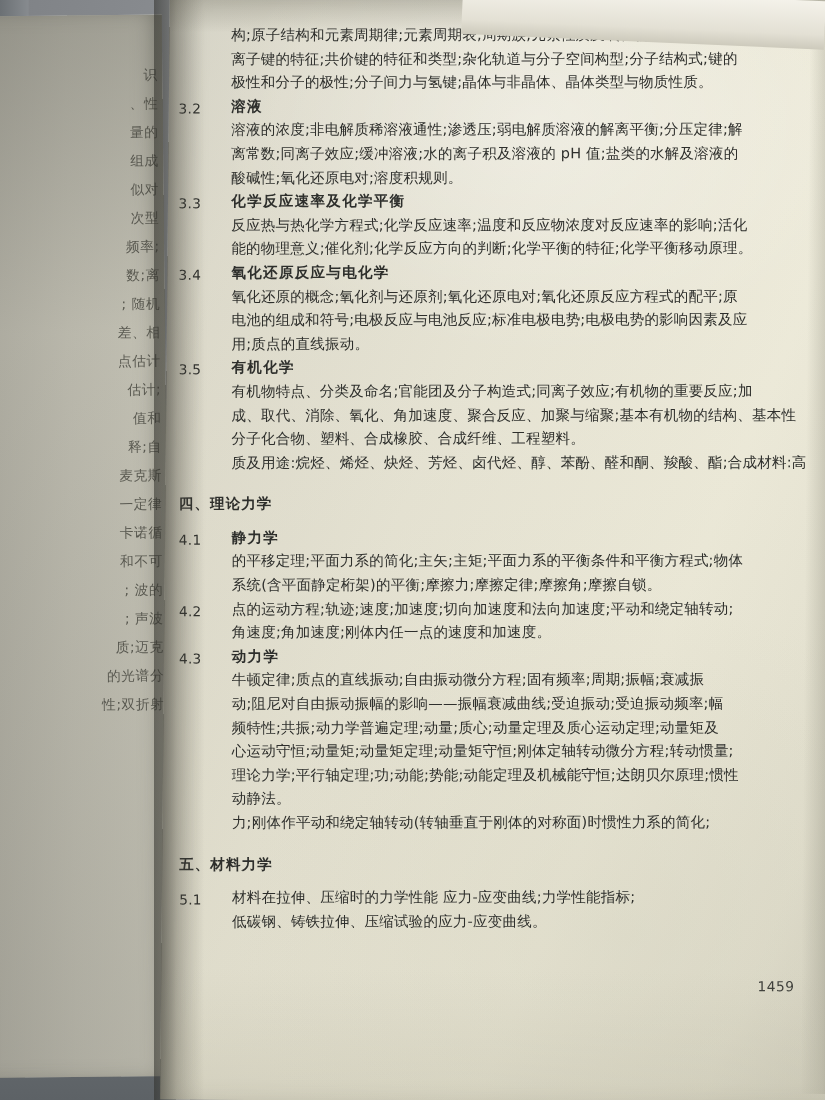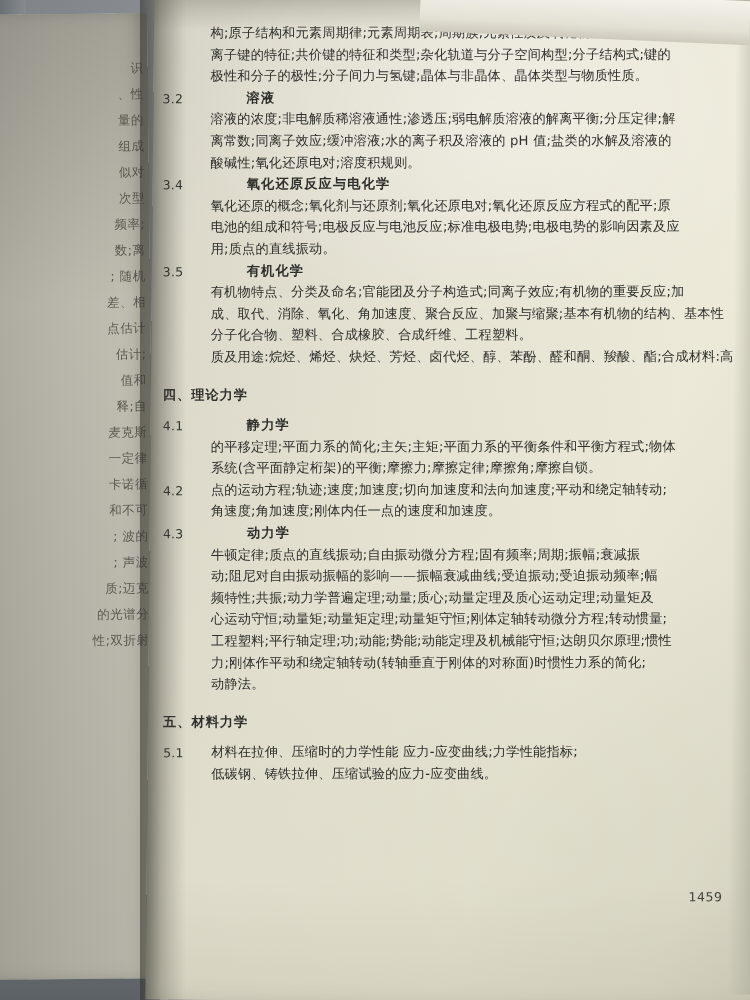--- a/index.html
+++ b/index.html
@@ -132,21 +132,20 @@
   }
   .heading {
     font-weight: bold;
     letter-spacing: 1px;
     margin-top: 16px;
     margin-bottom: 4px;
   }
   .section-title {
     font-weight: bold;
     letter-spacing: 1.2px;
-    margin-left: 36px;
   }
   .para {
     letter-spacing: 0.2px;
   }
   .spacer-sm { height: 5px; }
   .pagenum {
     position: absolute;
     right: 36px;
     top: 895px;
     font-size: 12.5px;
@@ -226,20 +225,28 @@
       <div class="row">
         <div class="num">3.2</div>
         <div class="body">
           <div class="section-title">溶液</div>
           <div class="para">溶液的浓度;非电解质稀溶液通性;渗透压;弱电解质溶液的解离平衡;分压定律;解</div>
           <div class="para">离常数;同离子效应;缓冲溶液;水的离子积及溶液的 pH 值;盐类的水解及溶液的</div>
           <div class="para">酸碱性;氧化还原电对;溶度积规则。</div>
         </div>
       </div>
 
+      <div class="row">
+        <div class="num">3.3</div>
+        <div class="body">
+          <div class="section-title">化学反应速率及化学平衡</div>
+          <div class="para">反应热与热化学方程式;化学反应速率;温度和反应物浓度对反应速率的影响;活化</div>
+          <div class="para">能的物理意义;催化剂;化学反应方向的判断;化学平衡的特征;化学平衡移动原理。</div>
+        </div>
+      </div>
 
       <div class="row">
         <div class="num">3.4</div>
         <div class="body">
           <div class="section-title">氧化还原反应与电化学</div>
           <div class="para">氧化还原的概念;氧化剂与还原剂;氧化还原电对;氧化还原反应方程式的配平;原</div>
           <div class="para">电池的组成和符号;电极反应与电池反应;标准电极电势;电极电势的影响因素及应</div>
           <div class="para">用;质点的直线振动。</div>
         </div>
       </div>
@@ -276,23 +283,23 @@
       </div>
 
       <div class="row">
         <div class="num">4.3</div>
         <div class="body">
           <div class="section-title">动力学</div>
           <div class="para">牛顿定律;质点的直线振动;自由振动微分方程;固有频率;周期;振幅;衰减振</div>
           <div class="para">动;阻尼对自由振动振幅的影响——振幅衰减曲线;受迫振动;受迫振动频率;幅</div>
           <div class="para">频特性;共振;动力学普遍定理;动量;质心;动量定理及质心运动定理;动量矩及</div>
           <div class="para">心运动守恒;动量矩;动量矩定理;动量矩守恒;刚体定轴转动微分方程;转动惯量;</div>
-          <div class="para">工程塑料;平行轴定理;功;动能;势能;动能定理及机械能守恒;达朗贝尔原理;惯性</div>
+          <div class="para">理论力学;平行轴定理;功;动能;势能;动能定理及机械能守恒;达朗贝尔原理;惯性</div>
+          <div class="para">动静法。</div>
           <div class="para">力;刚体作平动和绕定轴转动(转轴垂直于刚体的对称面)时惯性力系的简化;</div>
-          <div class="para">动静法。</div>
         </div>
       </div>
 
       <div class="heading">五、材料力学</div>
       <div class="spacer-sm"></div>
 
       <div class="row">
         <div class="num">5.1</div>
         <div class="body">
           <div class="para">材料在拉伸、压缩时的力学性能 应力-应变曲线;力学性能指标;</div>

